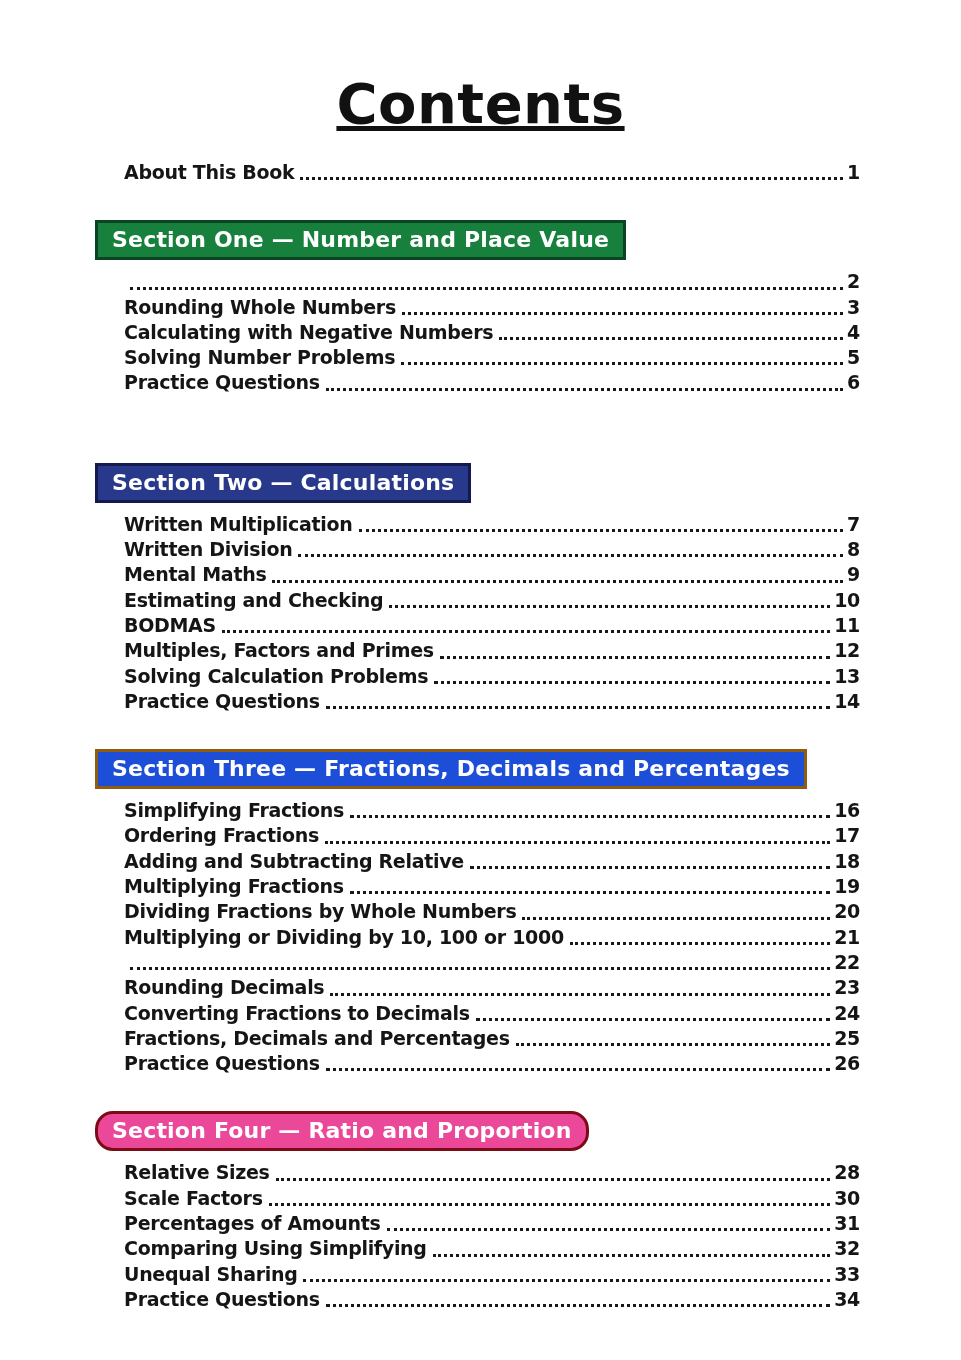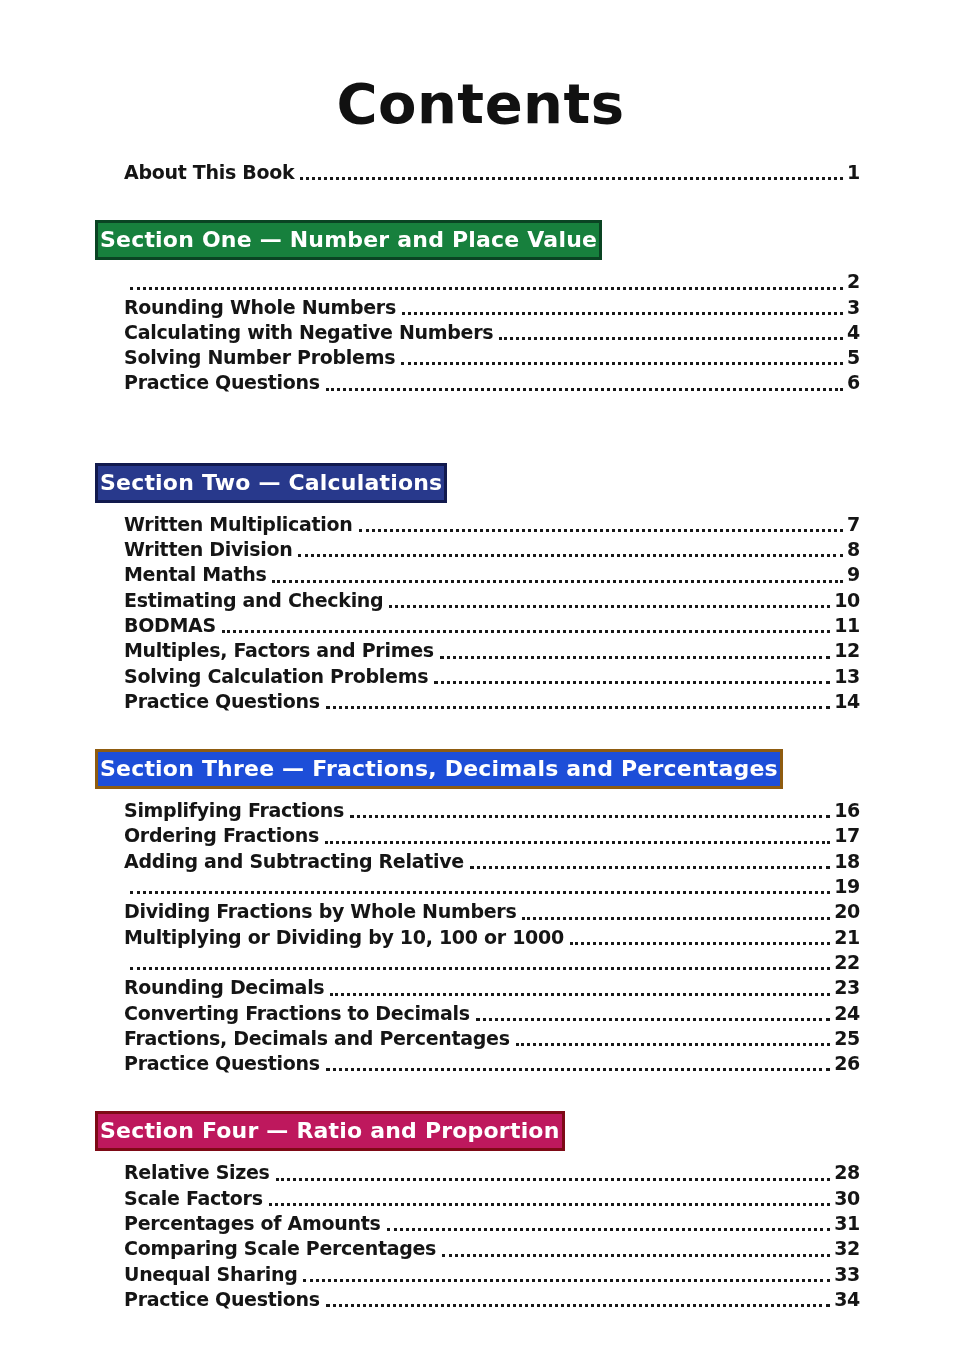--- a/index.html
+++ b/index.html
@@ -16,20 +16,21 @@
     overflow: hidden;
   }
   .title {
     text-align: center;
     font-size: 56px;
     font-weight: 700;
     line-height: 68px;
     margin: 70px 0 0 0;
     letter-spacing: 0.5px;
     color: #111111;
+    text-decoration: underline;
   }
   .main {
     margin-left: 95px;
     width: 765px;
   }
   .toc-row {
     display: flex;
     align-items: flex-end;
     font-size: 19px;
     font-weight: 700;
@@ -52,21 +53,21 @@
     margin: 0 4px 5px 6px;
     min-width: 20px;
   }
   .toc-section { margin-top: 35px; }
   .section-header {
     display: inline-block;
     color: #ffffff;
     font-size: 22px;
     font-weight: 700;
     line-height: 28px;
-    padding: 3px 2px;
+    padding: 3px 14px;
     border: 3px solid #000000;
     letter-spacing: 0.2px;
   }
   .entries { margin-top: 9px; }
 </style>
 </head>
 <body>
 
 <h1 class="title">Contents</h1>
 
@@ -155,20 +156,21 @@
             <span class="toc-label">Ordering Fractions</span>
             <span class="toc-dots"></span>
             <span class="toc-page">17</span>
           </div>
           <div class="toc-row">
             <span class="toc-label">Adding and Subtracting Relative</span>
             <span class="toc-dots"></span>
             <span class="toc-page">18</span>
           </div>
           <div class="toc-row">
+            <span class="toc-label">Multiplying Fractions</span>
             <span class="toc-dots"></span>
             <span class="toc-page">19</span>
           </div>
           <div class="toc-row">
             <span class="toc-label">Dividing Fractions by Whole Numbers</span>
             <span class="toc-dots"></span>
             <span class="toc-page">20</span>
           </div>
           <div class="toc-row">
             <span class="toc-label">Multiplying or Dividing by 10, 100 or 1000</span>
@@ -193,38 +195,38 @@
             <span class="toc-label">Fractions, Decimals and Percentages</span>
             <span class="toc-dots"></span>
             <span class="toc-page">25</span>
           </div>
           <div class="toc-row">
             <span class="toc-label">Practice Questions</span>
             <span class="toc-dots"></span>
             <span class="toc-page">26</span>
           </div>
         </div></section>
-      <section class="toc-section"><div class="section-header" style="background-color: #be185d; border-color: rgb(126, 10, 22);"><span>Section Four — Ratio and Proportion</span></div><div class="entries">
+      <section class="toc-section"><div class="section-header" style="background-color: #ec4899; border-color: rgb(126, 10, 22); border-radius: 18px;"><span>Section Four — Ratio and Proportion</span></div><div class="entries">
           <div class="toc-row">
             <span class="toc-label">Relative Sizes</span>
             <span class="toc-dots"></span>
             <span class="toc-page">28</span>
           </div>
           <div class="toc-row">
             <span class="toc-label">Scale Factors</span>
             <span class="toc-dots"></span>
             <span class="toc-page">30</span>
           </div>
           <div class="toc-row">
             <span class="toc-label">Percentages of Amounts</span>
             <span class="toc-dots"></span>
             <span class="toc-page">31</span>
           </div>
           <div class="toc-row">
-            <span class="toc-label">Comparing Scale Percentages</span>
+            <span class="toc-label">Comparing Using Simplifying</span>
             <span class="toc-dots"></span>
             <span class="toc-page">32</span>
           </div>
           <div class="toc-row">
             <span class="toc-label">Unequal Sharing</span>
             <span class="toc-dots"></span>
             <span class="toc-page">33</span>
           </div>
           <div class="toc-row">
             <span class="toc-label">Practice Questions</span>

